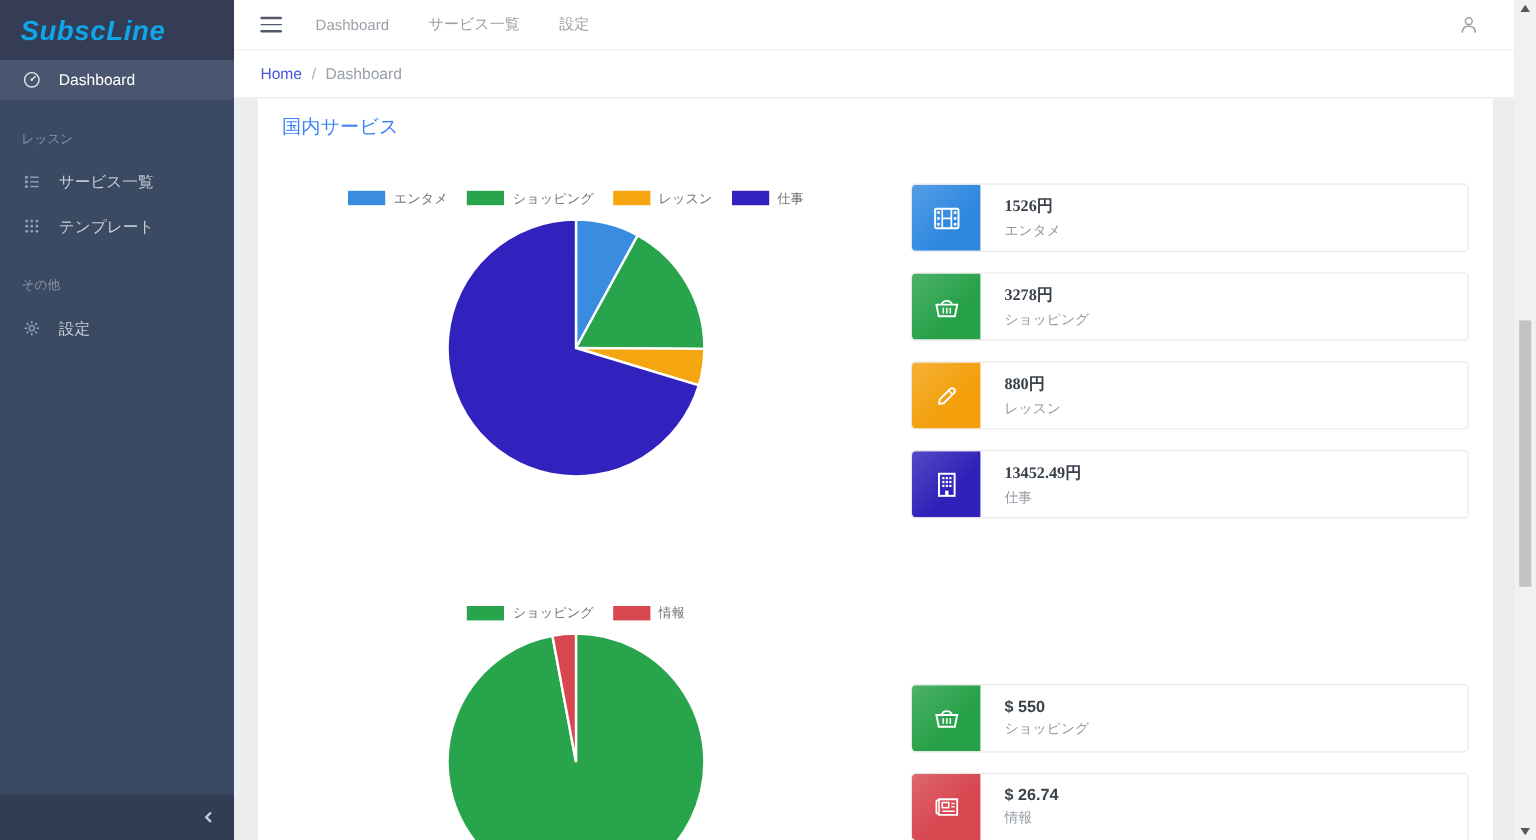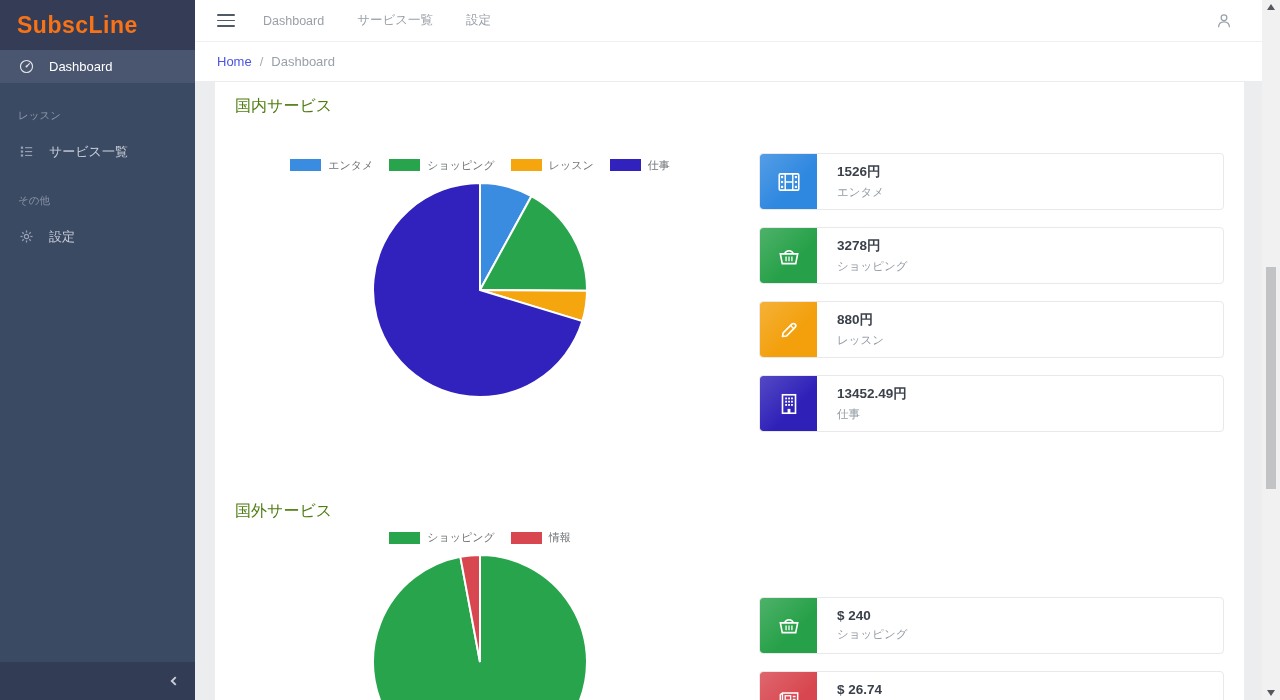--- a/index.html
+++ b/index.html
@@ -3,21 +3,21 @@
 <meta charset="utf-8">
 <style>
   * { margin:0; padding:0; box-sizing:border-box; }
   html,body { width:1280px; height:700px; overflow:hidden;
     font-family:"Liberation Sans","DejaVu Sans",sans-serif; background:#ecedef; }
 
   
   .sidebar { position:absolute; left:0; top:0; width:195px; height:700px;
     background:#3b4a63; z-index:5; }
   .logo { height:50px; background:#343d55; display:flex; align-items:center; padding:0 17px; }
-  .logo-text { color:#f97316; font-size:23px; font-weight:bold; letter-spacing:.5px; }
+  .logo-text { color:#0ea5e9; font-size:23px; font-weight:bold; letter-spacing:.5px;font-style:italic; }
   .side-item { display:flex; align-items:center; height:33px; padding:0 18px; color:#c9ced9;
     font-size:13px; cursor:pointer; }
   .side-item .s-icon { width:17px; height:17px; margin-right:14px; flex:0 0 17px; opacity:.85; }
   .side-item.active { background:#4a5670; color:#fff; height:33px; }
   .side-section { color:#8b94a8; font-size:10.5px; padding:0 18px; margin-top:26px; margin-bottom:12px; }
   .side-group { margin-top:6px; display:flex; flex-direction:column; gap:4px; }
   .sidebar-footer { position:absolute; bottom:0; left:0; width:100%; height:38px; background:#323c55;
     display:flex; align-items:center; justify-content:flex-end; padding-right:14px; cursor:pointer; }
   .sidebar-footer svg { width:14px; height:14px; }
 
@@ -35,31 +35,31 @@
   .breadcrumb { position:absolute; left:195px; top:42px; width:1067px; height:40px; background:#fff;
     border-bottom:1px solid #ececee; display:flex; align-items:center; padding-left:22px; font-size:13px; z-index:4; }
   .crumb-home { color:#4a55e0; cursor:pointer; }
   .crumb-sep { color:#a8adb5; margin:0 8px; }
   .crumb-cur { color:#9aa0a8; }
 
   
   .content { position:absolute; left:195px; top:82px; width:1067px; height:618px; background:#ecedef; overflow:hidden; }
   .content-card { margin-left:20px; width:1029px; min-height:1100px; background:#fff; padding:8px 20px 0 20px; }
 
-  .section-title { font-size:16px; color:#4d7c0f; font-weight:500; margin-top:6px; }
+  .section-title { font-size:16px; color:#3b82f6; font-weight:500; margin-top:6px; }
   .section-row { display:flex; align-items:center; }
   .chart-col { width:490px; display:flex; flex-direction:column; align-items:center; padding-top:4px; }
   .legend { display:flex; align-items:center; justify-content:center; gap:16px; margin-top:4px; }
   .legend-item { display:flex; align-items:center; gap:7px; cursor:pointer; }
   .legend-swatch { width:31px; height:12px; display:inline-block; }
   .legend-label { font-size:11px; color:#6e7377; }
   .pie-svg { margin-top:7px; }
 
   .cards-col { margin-left:auto; width:465px; display:flex; flex-direction:column; gap:17px; }
-  .cards-col.first { padding-top:36px; }
+  .cards-col.first { padding-top:36px;font-family:Liberation Serif, serif; }
   .cards-col.second { padding-top:30px; }
   .stat-card { display:flex; align-items:stretch; border:1px solid #e9e9eb; border-radius:4px;
     background:#fff; height:57px; overflow:hidden; }
   .stat-icon { width:57px; flex:0 0 57px; display:flex; align-items:center; justify-content:center;
     position:relative; border-radius:3px 0 0 3px; }
   .stat-icon::after { content:""; position:absolute; inset:0;
     background:linear-gradient(135deg, rgba(255,255,255,.18), rgba(255,255,255,0) 60%); }
   .stat-icon svg { width:26px; height:26px; position:relative; z-index:1; }
   .stat-text { display:flex; flex-direction:column; justify-content:center; padding-left:20px; }
   .stat-value { font-size:13.5px; font-weight:bold; color:#3b414b; }
@@ -100,20 +100,36 @@
     <div class="side-item">
       <svg class="s-icon" viewBox="0 0 24 24">
         <rect x="4" y="5" width="3.2" height="3.2" fill="#a7b0c2"></rect>
           <line x1="10" y1="6.6" x2="20" y2="6.6" stroke="#a7b0c2" stroke-width="1.6"></line>
         <rect x="4" y="10.5" width="3.2" height="3.2" fill="#a7b0c2"></rect>
           <line x1="10" y1="12.1" x2="20" y2="12.1" stroke="#a7b0c2" stroke-width="1.6"></line>
         <rect x="4" y="16" width="3.2" height="3.2" fill="#a7b0c2"></rect>
           <line x1="10" y1="17.6" x2="20" y2="17.6" stroke="#a7b0c2" stroke-width="1.6"></line>
       </svg>
       <span>サービス一覧</span>
+    </div>
+    <div class="side-item">
+      <svg class="s-icon" viewBox="0 0 24 24">
+        <g fill="#a7b0c2">
+          <circle cx="6" cy="6" r="1.6"></circle>
+            <circle cx="12" cy="6" r="1.6"></circle>
+            <circle cx="18" cy="6" r="1.6"></circle>
+          <circle cx="6" cy="12" r="1.6"></circle>
+            <circle cx="12" cy="12" r="1.6"></circle>
+            <circle cx="18" cy="12" r="1.6"></circle>
+          <circle cx="6" cy="18" r="1.6"></circle>
+            <circle cx="12" cy="18" r="1.6"></circle>
+            <circle cx="18" cy="18" r="1.6"></circle>
+        </g>
+      </svg>
+      <span>テンプレート</span>
     </div>
   </div>
 
   <div class="side-section">その他</div>
   <div class="side-group">
     <div class="side-item">
       <svg class="s-icon" viewBox="0 0 24 24">
         <circle cx="12" cy="12" r="3" fill="none" stroke="#a7b0c2" stroke-width="1.6"></circle>
         <g stroke="#a7b0c2" stroke-width="1.8">
           <line x1="12" y1="3.5" x2="12" y2="6.5"></line>
@@ -269,21 +285,20 @@
             <span class="stat-value">13452.49円</span>
             <span class="stat-label">仕事</span>
           </div>
         </div>
 
       </div>
     </div>
 
     <div class="section-gap"></div>
 
-    <div class="section-title">国外サービス</div>
     <div class="section-row">
       <div class="chart-col">
         <div class="legend">
             <div class="legend-item">
               <span class="legend-swatch" style="background: rgb(40, 165, 76);"></span>
               <span class="legend-label">ショッピング</span>
             </div>
             <div class="legend-item">
               <span class="legend-swatch" style="background: rgb(216, 70, 79);"></span>
               <span class="legend-label">情報</span>
@@ -302,21 +317,21 @@
               <path d="M8,10 A4.2,4.2 0 0 1 16,10" fill="none" stroke="#fff" stroke-width="1.4"></path>
               <path d="M4,10 h16 l-1.8,9 h-12.4 z" fill="none" stroke="#fff" stroke-width="1.5"></path>
               <g stroke="#fff" stroke-width="1.2">
                 <line x1="9.3" y1="12.5" x2="9.3" y2="16.8"></line>
                   <line x1="12" y1="12.5" x2="12" y2="16.8"></line>
                   <line x1="14.7" y1="12.5" x2="14.7" y2="16.8"></line>
               </g>
             </svg>
           </div>
           <div class="stat-text">
-            <span class="stat-value">$ 240</span>
+            <span class="stat-value">$ 550</span>
             <span class="stat-label">ショッピング</span>
           </div>
         </div>
 
         <div class="stat-card">
           <div class="stat-icon" style="background: rgb(216, 70, 79);">
             <svg viewBox="0 0 24 24">
               <path d="M6,6.5 h14 v12 h-14 l-2,-1.5 v-9 z" fill="none" stroke="#fff" stroke-width="1.4"></path>
               <line x1="6" y1="6.5" x2="6" y2="18.5" stroke="#fff" stroke-width="1.2"></line>
               <rect x="8.5" y="9" width="5" height="4" fill="none" stroke="#fff" stroke-width="1.2"></rect>

